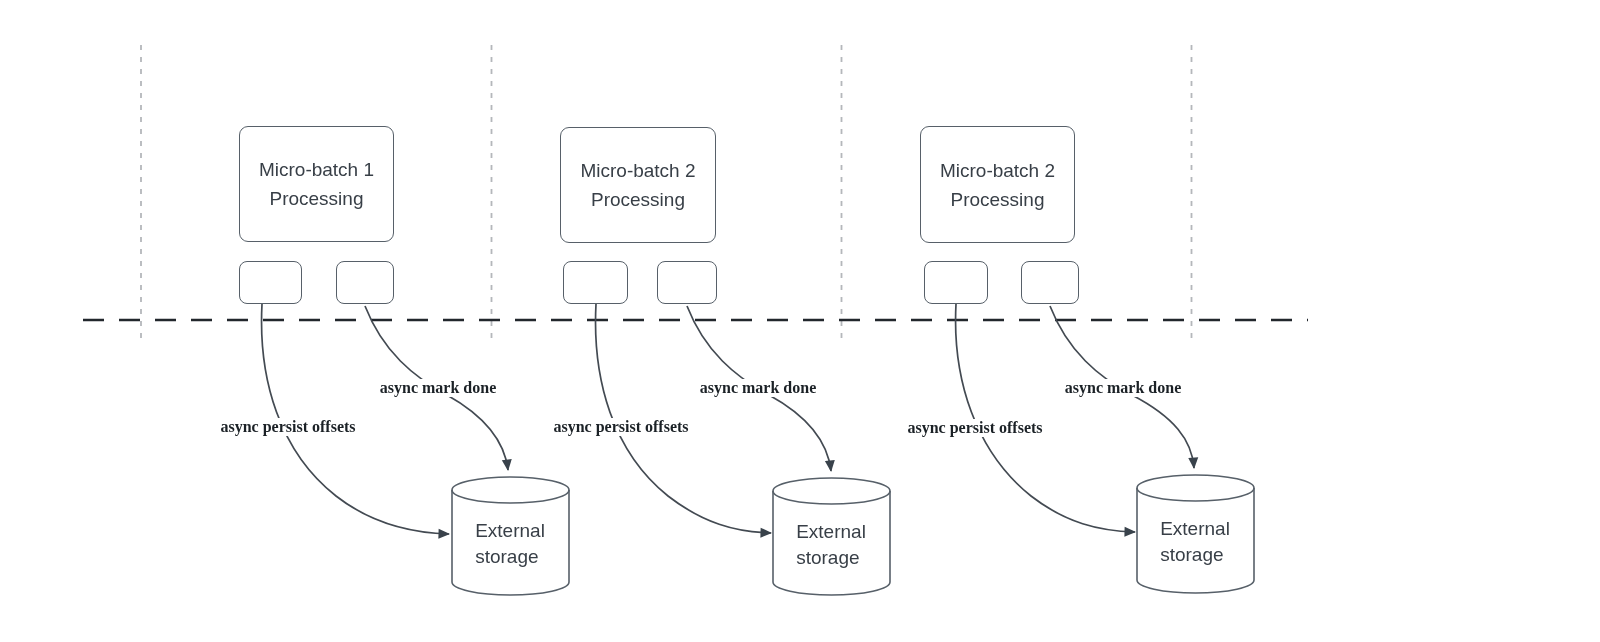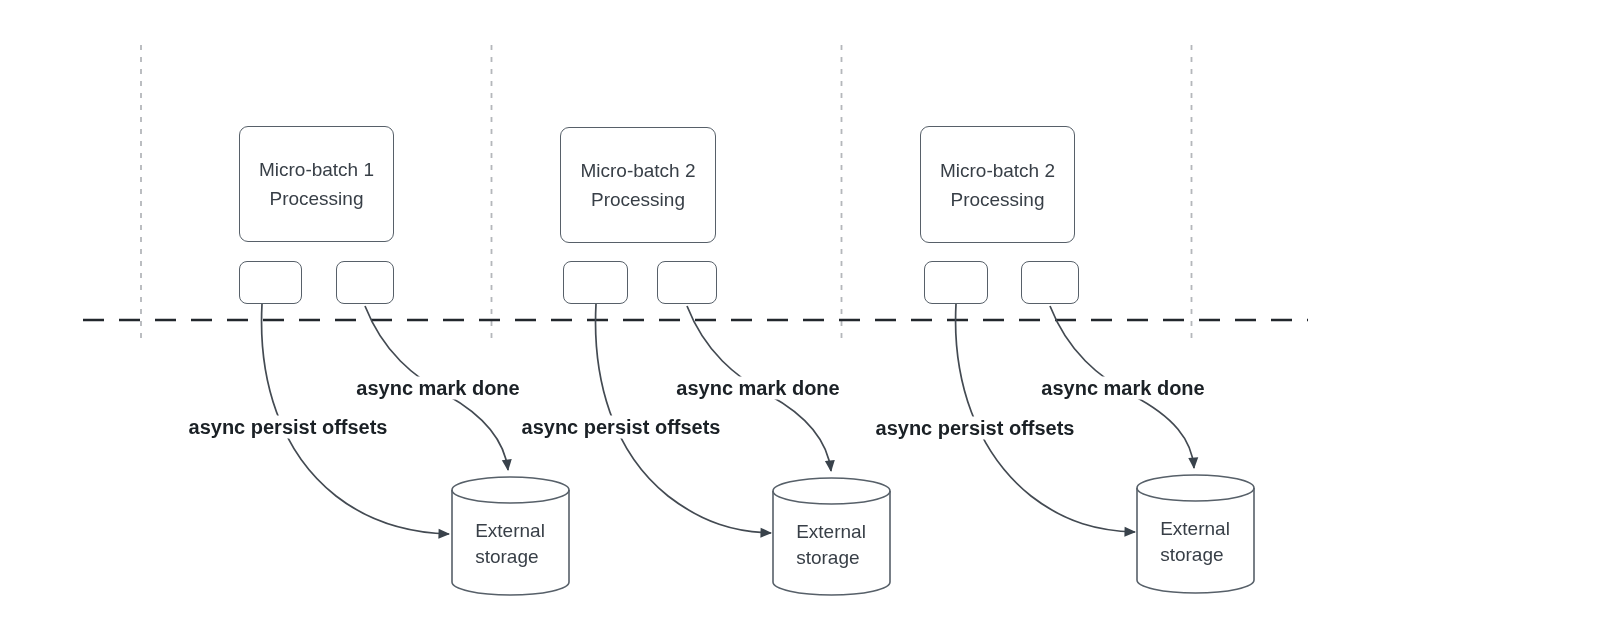--- a/index.html
+++ b/index.html
@@ -44,23 +44,24 @@
     border:1.5px solid var(--stroke);
     border-radius:8px;
     background:var(--background);
   }
   .float-label{
     position:absolute;
     transform:translate(-50%,-50%);
     white-space:nowrap;
   }
   .edge-label{
-    font-weight:700;font-size:20px;color:var(--label);
+    font-weight:700;font-size:16px;color:var(--label);
     background:var(--background);
     padding:0 3px;
+    font-family:Liberation Serif, serif;
   }
   .cyl-label{
     text-align:left;font-size:19px;line-height:26px;color:var(--text);
     white-space:pre-line;
   }
   .time-label{
     font-size:20px;color:var(--text);
   }
   
   .g1 .proc-box{left:239px;top:126px;width:155px;height:116px;}

